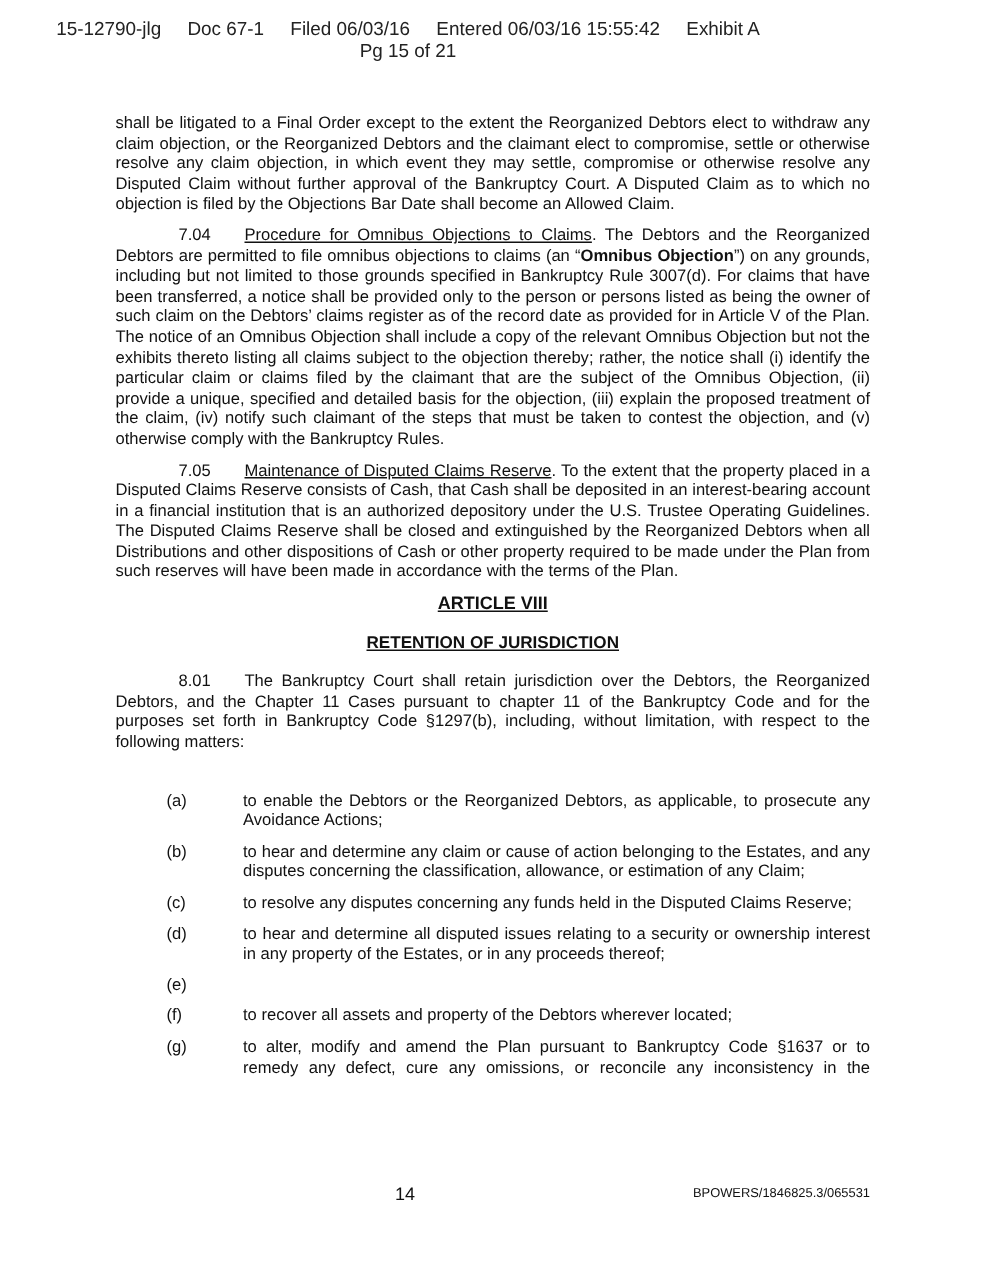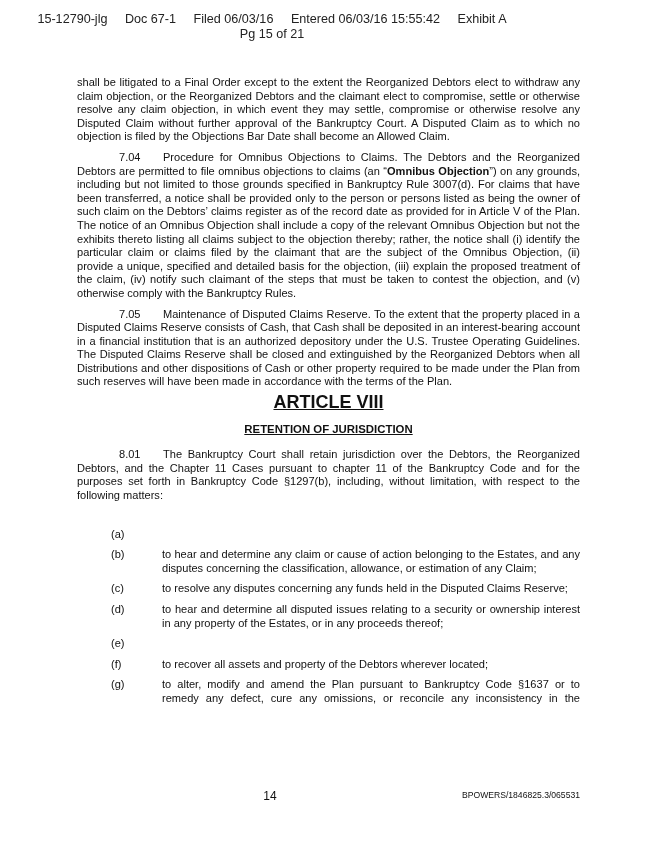--- a/index.html
+++ b/index.html
@@ -3,24 +3,24 @@
 <meta charset="utf-8">
 <style>
   html, body { margin: 0; padding: 0; background: #ffffff; }
   body { width: 656px; height: 850px; position: relative; overflow: hidden; font-family: "Liberation Sans", sans-serif; color: #111; }
   .stamp { position: absolute; top: 12px; left: 0; width: 544px; text-align: center; font-size: 12.6px; line-height: 15px; color: #222; }
   .stamp span.gap { display: inline-block; width: 14px; }
   .page { position: absolute; left: 77px; top: 76px; width: 503px; font-size: 11.05px; line-height: 13.6px; }
   .page p { margin: 0 0 7px 0; text-align: justify; }
   .ind { text-indent: 42px; }
   .secnum { display: inline-block; width: 44px; text-indent: 0; }
-  .u { }
+  .u { text-decoration: underline; }
   .b { font-weight: bold; }
   .heading { text-align: center; font-weight: bold; text-decoration: underline; margin: 0; }
-  .h1 { font-size: 18px; margin: 4px 0 13px 0; }
+  .h1 { font-size: 12px; margin: 4px 0 13px 0; }
   .h2 { font-size: 11.4px; margin: 0 0 12px 0; }
   .item { display: flex; margin: 0 0 7px 0; }
   .item .lbl { width: 51px; padding-left: 34px; flex: none; }
   .item .txt { flex: 1; text-align: justify; }
   .spacer { height: 18px; }
   .footer { position: absolute; top: 789px; left: 0; width: 656px; font-size: 11px; }
   .footer .pn { position: absolute; left: 0; width: 540px; text-align: center; font-size: 12px; top: 0; }
   .footer .docid { position: absolute; right: 76px; top: 1px; font-size: 8.6px; }
 </style>
 </head>
@@ -46,20 +46,21 @@
 
   <div class="heading h1">ARTICLE VIII</div>
   <div class="heading h2">RETENTION OF JURISDICTION</div>
 
   <p class="ind"><span class="secnum">8.01</span><span>The Bankruptcy Court shall retain jurisdiction over the Debtors, the Reorganized Debtors, and the Chapter 11 Cases pursuant to chapter 11 of the Bankruptcy Code and for the purposes set forth in Bankruptcy Code §1297(b), including, without limitation, with respect to the following matters:</span></p>
 
   <div class="spacer"></div>
 
   <div class="item">
       <span class="lbl">(a)</span>
+      <span class="txt">to enable the Debtors or the Reorganized Debtors, as applicable, to prosecute any Avoidance Actions;</span>
     </div>
   <div class="item">
       <span class="lbl">(b)</span>
       <span class="txt">to hear and determine any claim or cause of action belonging to the Estates, and any disputes concerning the classification, allowance, or estimation of any Claim;</span>
     </div>
   <div class="item">
       <span class="lbl">(c)</span>
       <span class="txt">to resolve any disputes concerning any funds held in the Disputed Claims Reserve;</span>
     </div>
   <div class="item">

